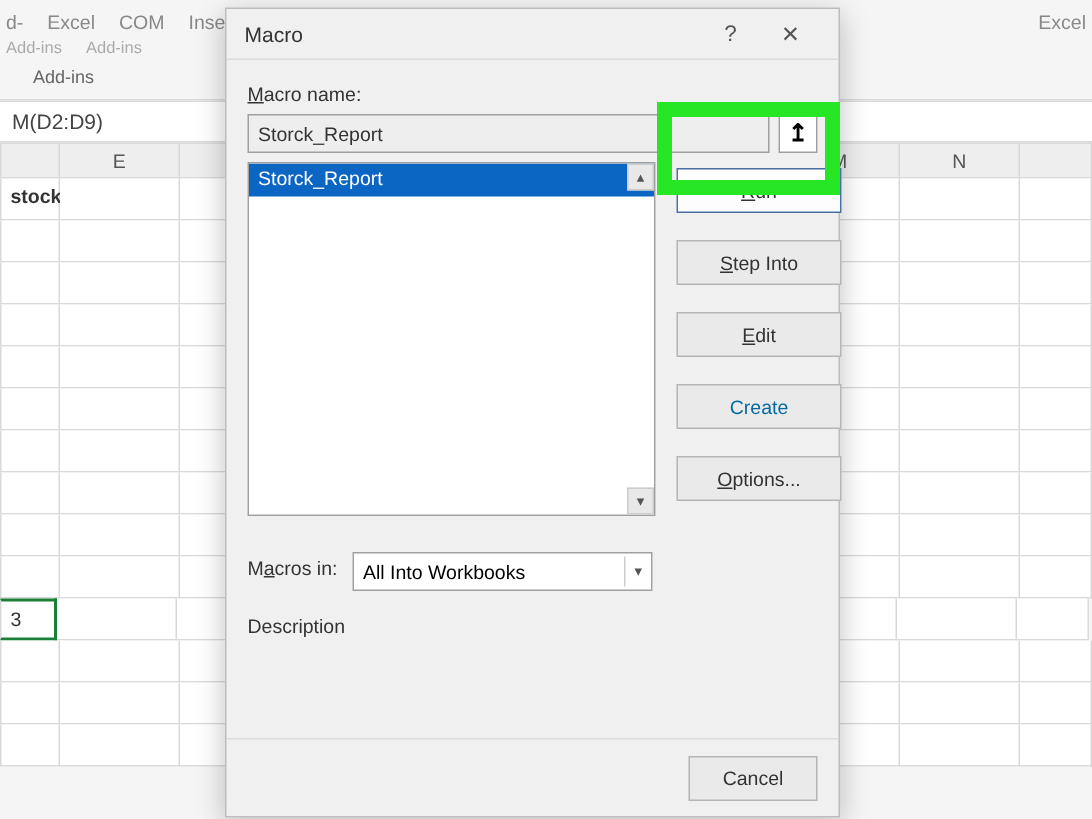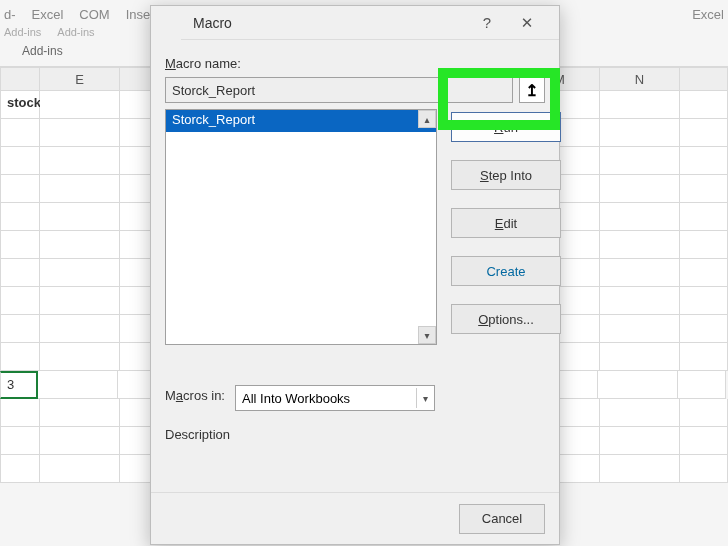--- a/index.html
+++ b/index.html
@@ -14,21 +14,21 @@
   .formula-bar { height: 28px; display: flex; align-items: center; padding: 0 8px; font-size: 14px; color: #444; background: #fff; border-top: 1px solid #d9d9d9; border-bottom: 1px solid #d9d9d9; }
   .sheet { position: relative; }
   .col-headers { display: flex; height: 24px; }
   .col-h { border: 1px solid #d9d9d9; border-left: none; background: #eee; display: flex; align-items: center; justify-content: center; font-size: 13px; color: #555; }
   .row { display: flex; height: 28px; }
   .cell { border: 1px solid #d9d9d9; border-top: none; border-left: none; background: #fff; font-size: 13px; padding: 4px 6px; color: #333; }
   .selected-cell { border: 2px solid #1a7f37; background: #fff; }
 
   
   .dialog { position: absolute; left: 150px; top: 5px; width: 410px; height: 540px; background: #f0f0f0; border: 1px solid #bdbdbd; box-shadow: 0 4px 18px rgba(0,0,0,0.25); display: flex; flex-direction: column; }
-  .titlebar { height: 34px; display: flex; align-items: center; padding: 0 12px; border-bottom: 1px solid #dcdcdc; margin-left: 30px; }
+  .titlebar { height: 34px; display: flex; align-items: center; padding: 0 12px; border-bottom: 1px solid #dcdcdc; }
   .titlebar-title { font-size: 14px; color: #333; flex: 1; }
   .titlebar-btn { width: 40px; height: 30px; display: flex; align-items: center; justify-content: center; color: #555; font-size: 15px; cursor: pointer; }
   .dlg-body { padding: 14px 14px 10px 14px; flex: 1; position: relative; }
   .field-label { font-size: 13px; color: #333; margin-bottom: 6px; display: inline-block; }
   .macro-name-row { display: flex; gap: 6px; align-items: stretch; }
   .macro-name-input { flex: 1; height: 26px; border: 1px solid #a0a0a0; background: #eee; padding: 2px 6px; font-size: 13px; color: #333; }
   .step-btn { width: 26px; height: 26px; border: 1px solid #a0a0a0; background: #fff; font-size: 16px; font-weight: bold; display: flex; align-items: center; justify-content: center; }
   .macro-list { margin-top: 6px; width: 272px; height: 236px; border: 1px solid #a0a0a0; background: #fff; position: relative; overflow: hidden; }
   .macro-list-item { height: 22px; padding: 2px 6px; font-size: 13px; color: #fff; background: #0a66c2; }
   .scroll-arrow { position: absolute; right: 0; width: 18px; height: 18px; background: #e8e8e8; border: 1px solid #ccc; display: flex; align-items: center; justify-content: center; font-size: 10px; color: #555; }
@@ -37,21 +37,21 @@
 
   .side-buttons { position: absolute; left: 300px; top: 72px; width: 110px; display: flex; flex-direction: column; gap: 18px; }
   .dlg-btn { height: 30px; border: 1px solid #b5b5b5; background: #eaeaea; font-size: 13px; color: #333; cursor: pointer; }
   .dlg-btn.disabled { color: #0369a1; cursor: default; }
   .dlg-btn.primary { border: 1.5px solid #4a6fa5; background: #fdfdfd; }
   .u { text-decoration: underline; }
 
   .highlight { position: absolute; border: 10px solid #26e626; pointer-events: none; }
   .highlight.run { left: 438px; top: 68px; width: 122px; height: 62px; }
 
-  .macros-in-row { margin-top: 40px; display: flex; align-items: center; gap: 10px; }
+  .macros-in-row { margin-top: 24px; display: flex; align-items: center; gap: 10px; }
   .macros-in-select { width: 200px; height: 26px; border: 1px solid #a0a0a0; background: #fff; font-size: 13px; padding: 2px 6px; display: flex; align-items: center; justify-content: space-between; }
   .chev { font-size: 10px; color: #555; border-left: 1px solid #ccc; padding-left: 6px; height: 100%; display: flex; align-items: center; }
   .desc-label { margin-top: 16px; font-size: 13px; color: #333; }
 
   .footer { height: 52px; border-top: 1px solid #dcdcdc; display: flex; align-items: center; justify-content: flex-end; padding: 0 14px; }
   .footer .dlg-btn { width: 86px; }
 
   .col-w { width: 80px; }
   .first-col { width: 40px; border-left: 1px solid #d9d9d9; }
 </style>
@@ -67,20 +67,23 @@
     <span class="ribbon-item">Design</span>
     <span style="flex:1"></span>
     <span class="ribbon-item">Excel</span>
   </div>
   <div class="ribbon-row" style="height:16px;font-size:11px;color:#aaa;">
     <span>Add-ins</span>
     <span>Add-ins</span>
   </div>
   <div class="addins-label">Add-ins</div>
   <div class="ribbon-divider"></div>
+  <div class="formula-bar">
+    <span>M(D2:D9)</span>
+  </div>
   <div class="sheet">
     <div class="col-headers">
       <div class="col-h first-col"></div>
       <div class="col-h col-w">E</div>
       <div class="col-h col-w">F</div>
       <div class="col-h col-w"></div>
       <div class="col-h col-w"></div>
       <div class="col-h col-w"></div>
       <div class="col-h col-w"></div>
       <div class="col-h col-w">M</div>

